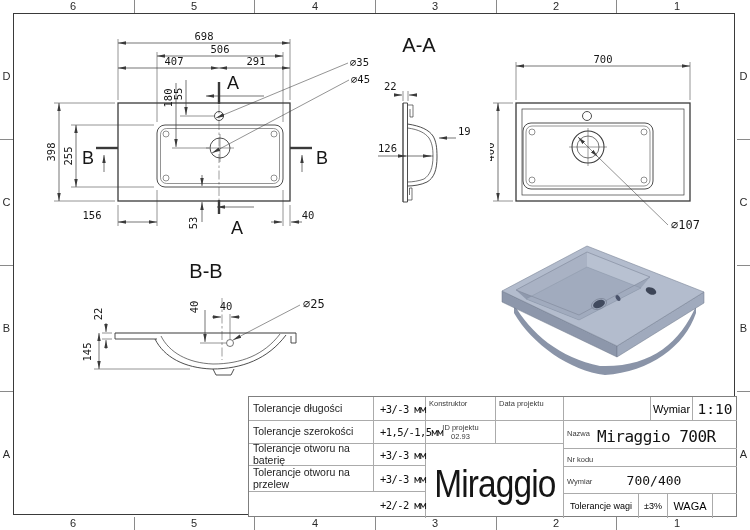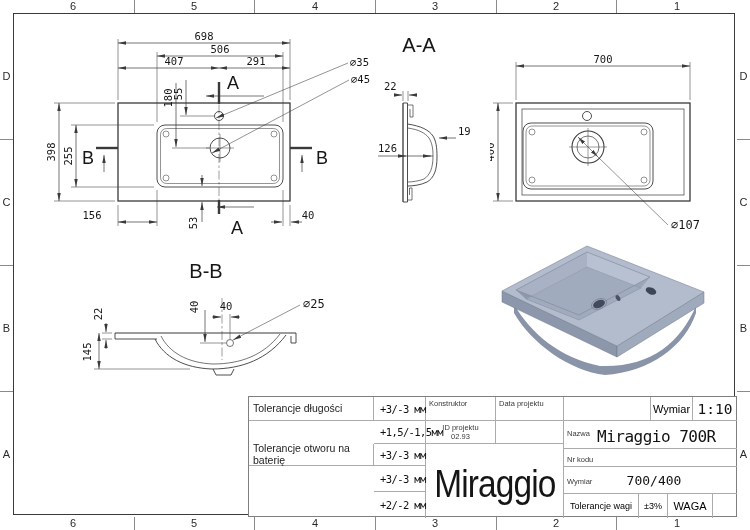--- a/index.html
+++ b/index.html
@@ -299,28 +299,34 @@
   </svg>
 
   <div class="tblock">
 
     <div class="cell" style="left:0;top:0;width:125px;height:24px">
         <span class="tb-label">Tolerancje długości</span>
       </div>
     <div class="cell" style="left:125px;top:0;width:52px;height:24px">
         <span class="cadv">+3/-3 мм</span>
       </div>
+    <div class="cell" style="left:0;top:24px;width:125px;height:23px">
+        <span class="tb-label">Tolerancje szerokości</span>
+      </div>
     <div class="cell" style="left:125px;top:24px;width:52px;height:23px">
         <span class="cadv">+1,5/-1,5мм</span>
       </div>
     <div class="cell" style="left:0;top:47px;width:125px;height:22px">
         <span class="tb-label">Tolerancje otworu na baterię</span>
       </div>
     <div class="cell" style="left:125px;top:47px;width:52px;height:22px">
         <span class="cadv">+3/-3 мм</span>
+      </div>
+    <div class="cell" style="left:0;top:69px;width:125px;height:26px">
+        <span class="tb-label">Tolerancje otworu na przelew</span>
       </div>
     <div class="cell" style="left:125px;top:69px;width:52px;height:26px">
         <span class="cadv">+3/-3 мм</span>
       </div>
     <div class="cell noB" style="left:125px;top:95px;width:52px;height:26px">
         <span class="cadv">+2/-2 мм</span>
       </div>
 
     <div class="cell" style="left:247px;top:0;width:68px;height:24px;align-items:flex-start">
         <span class="tb-small" style="padding:2px 0 0 3px">Data projektu</span>

